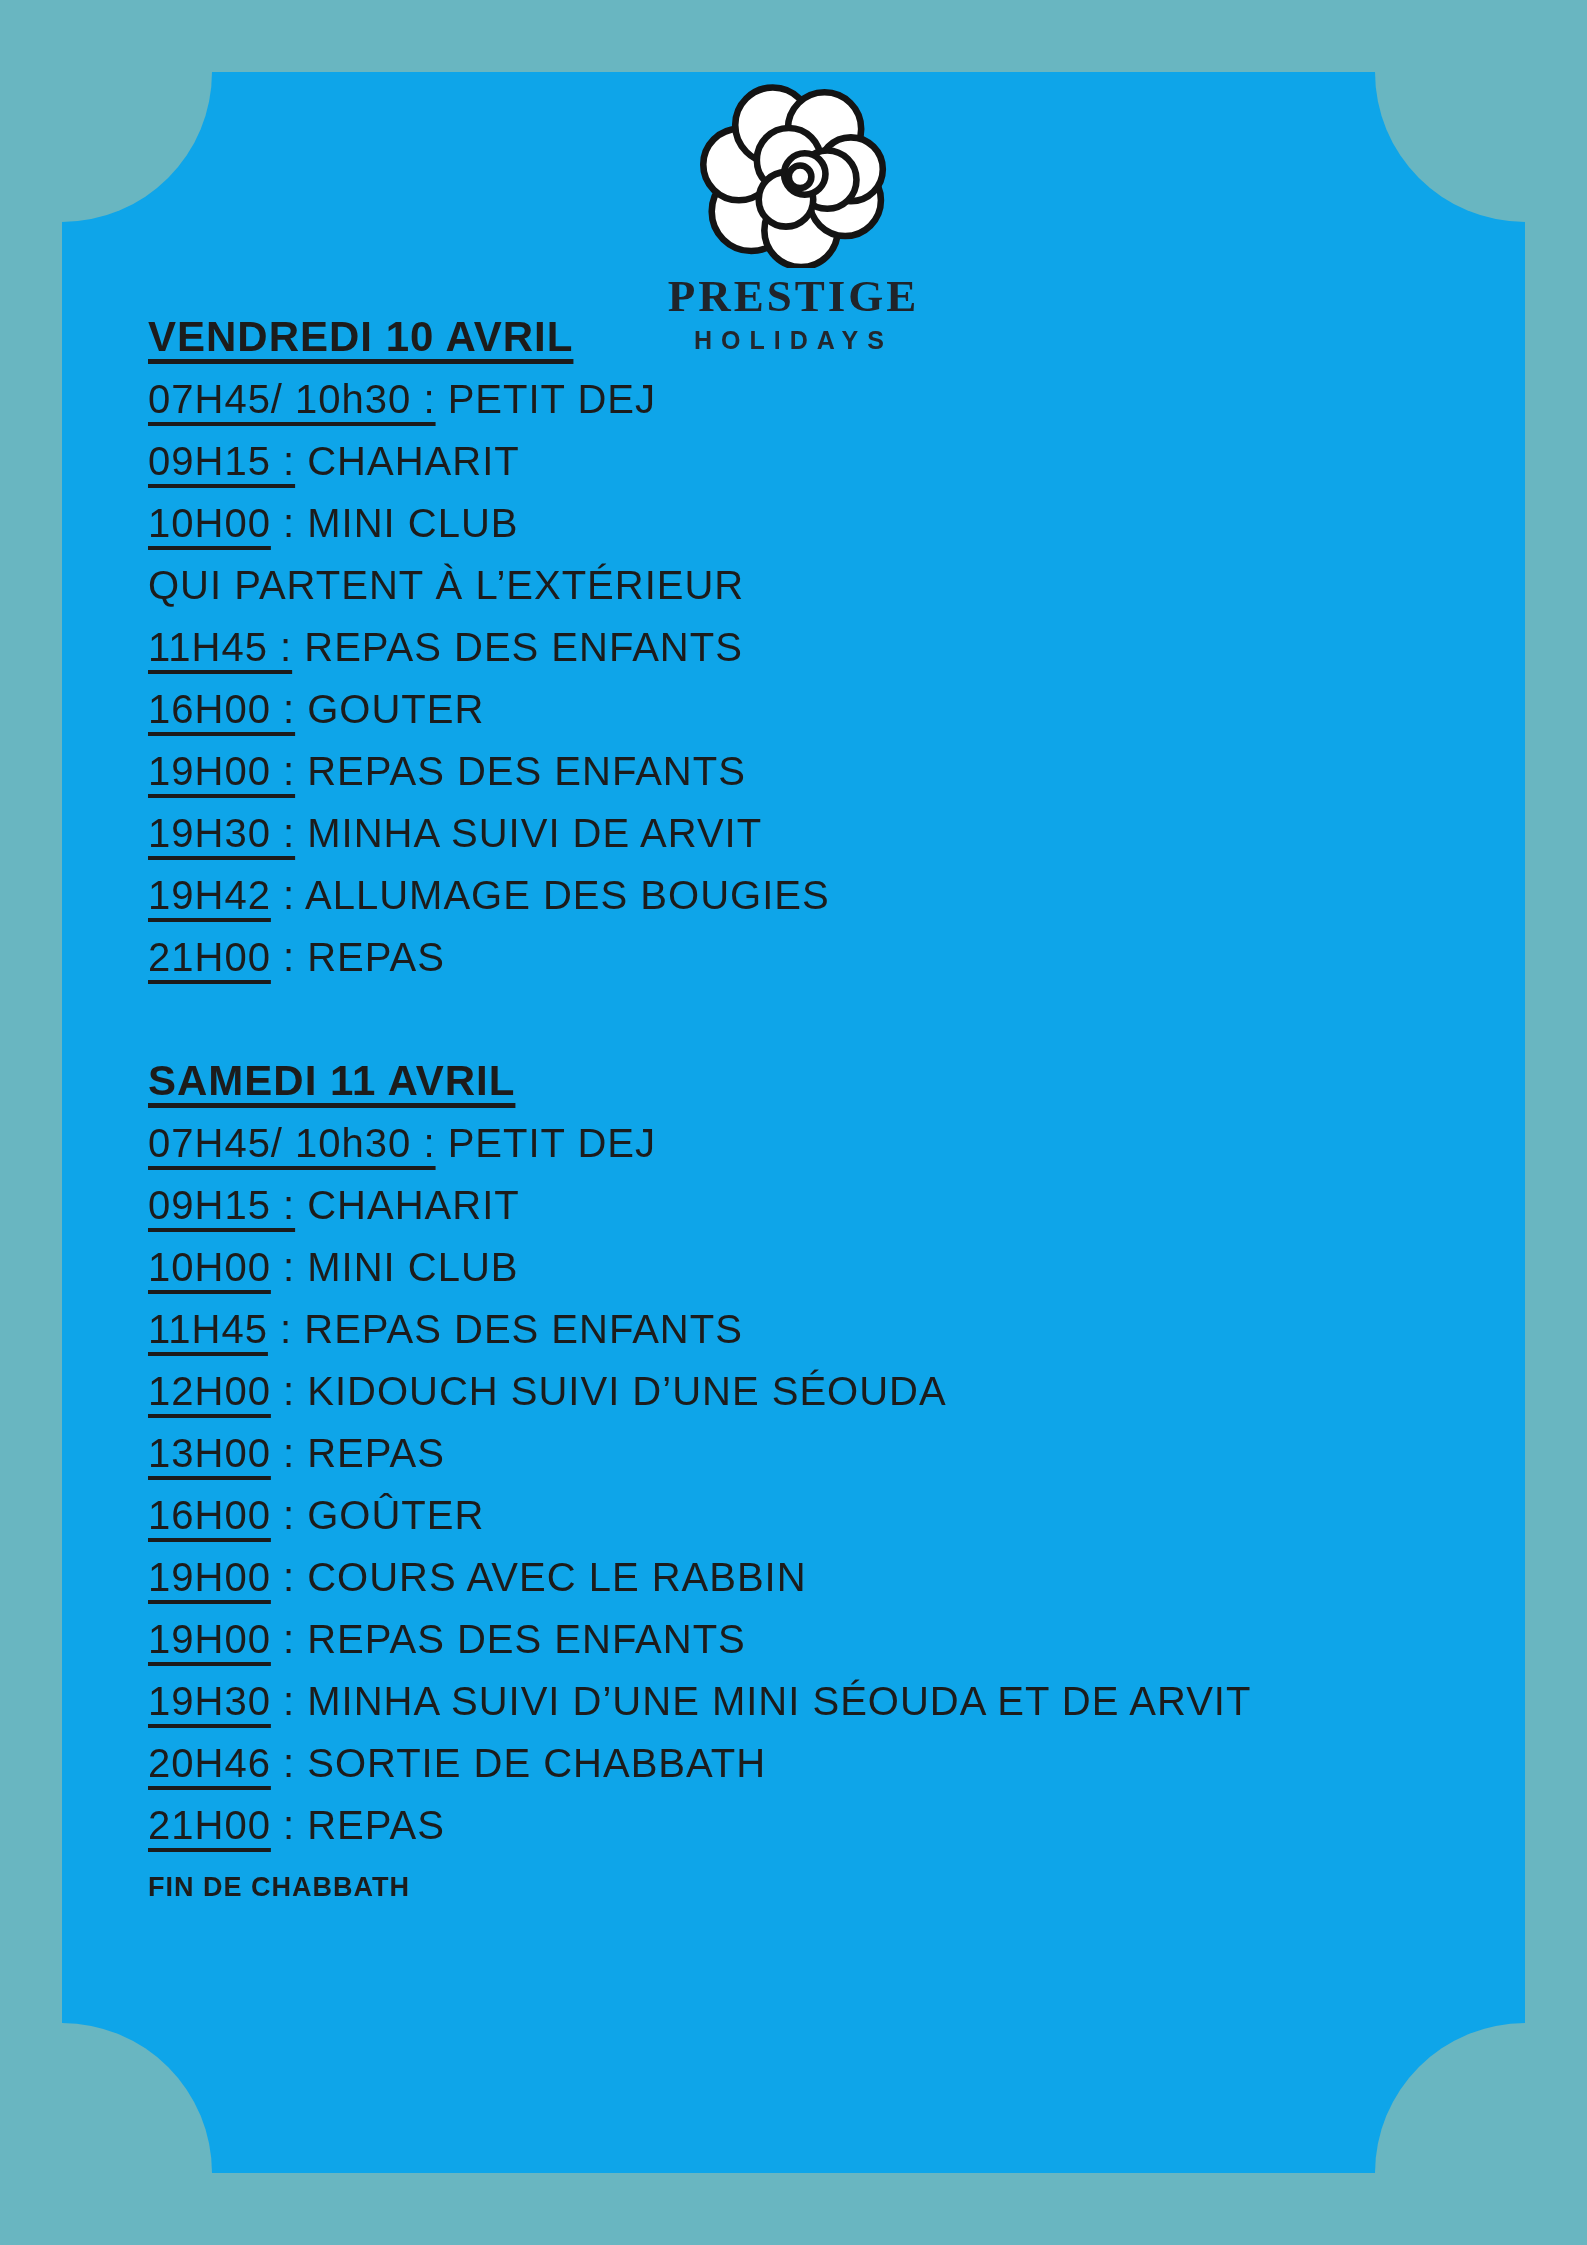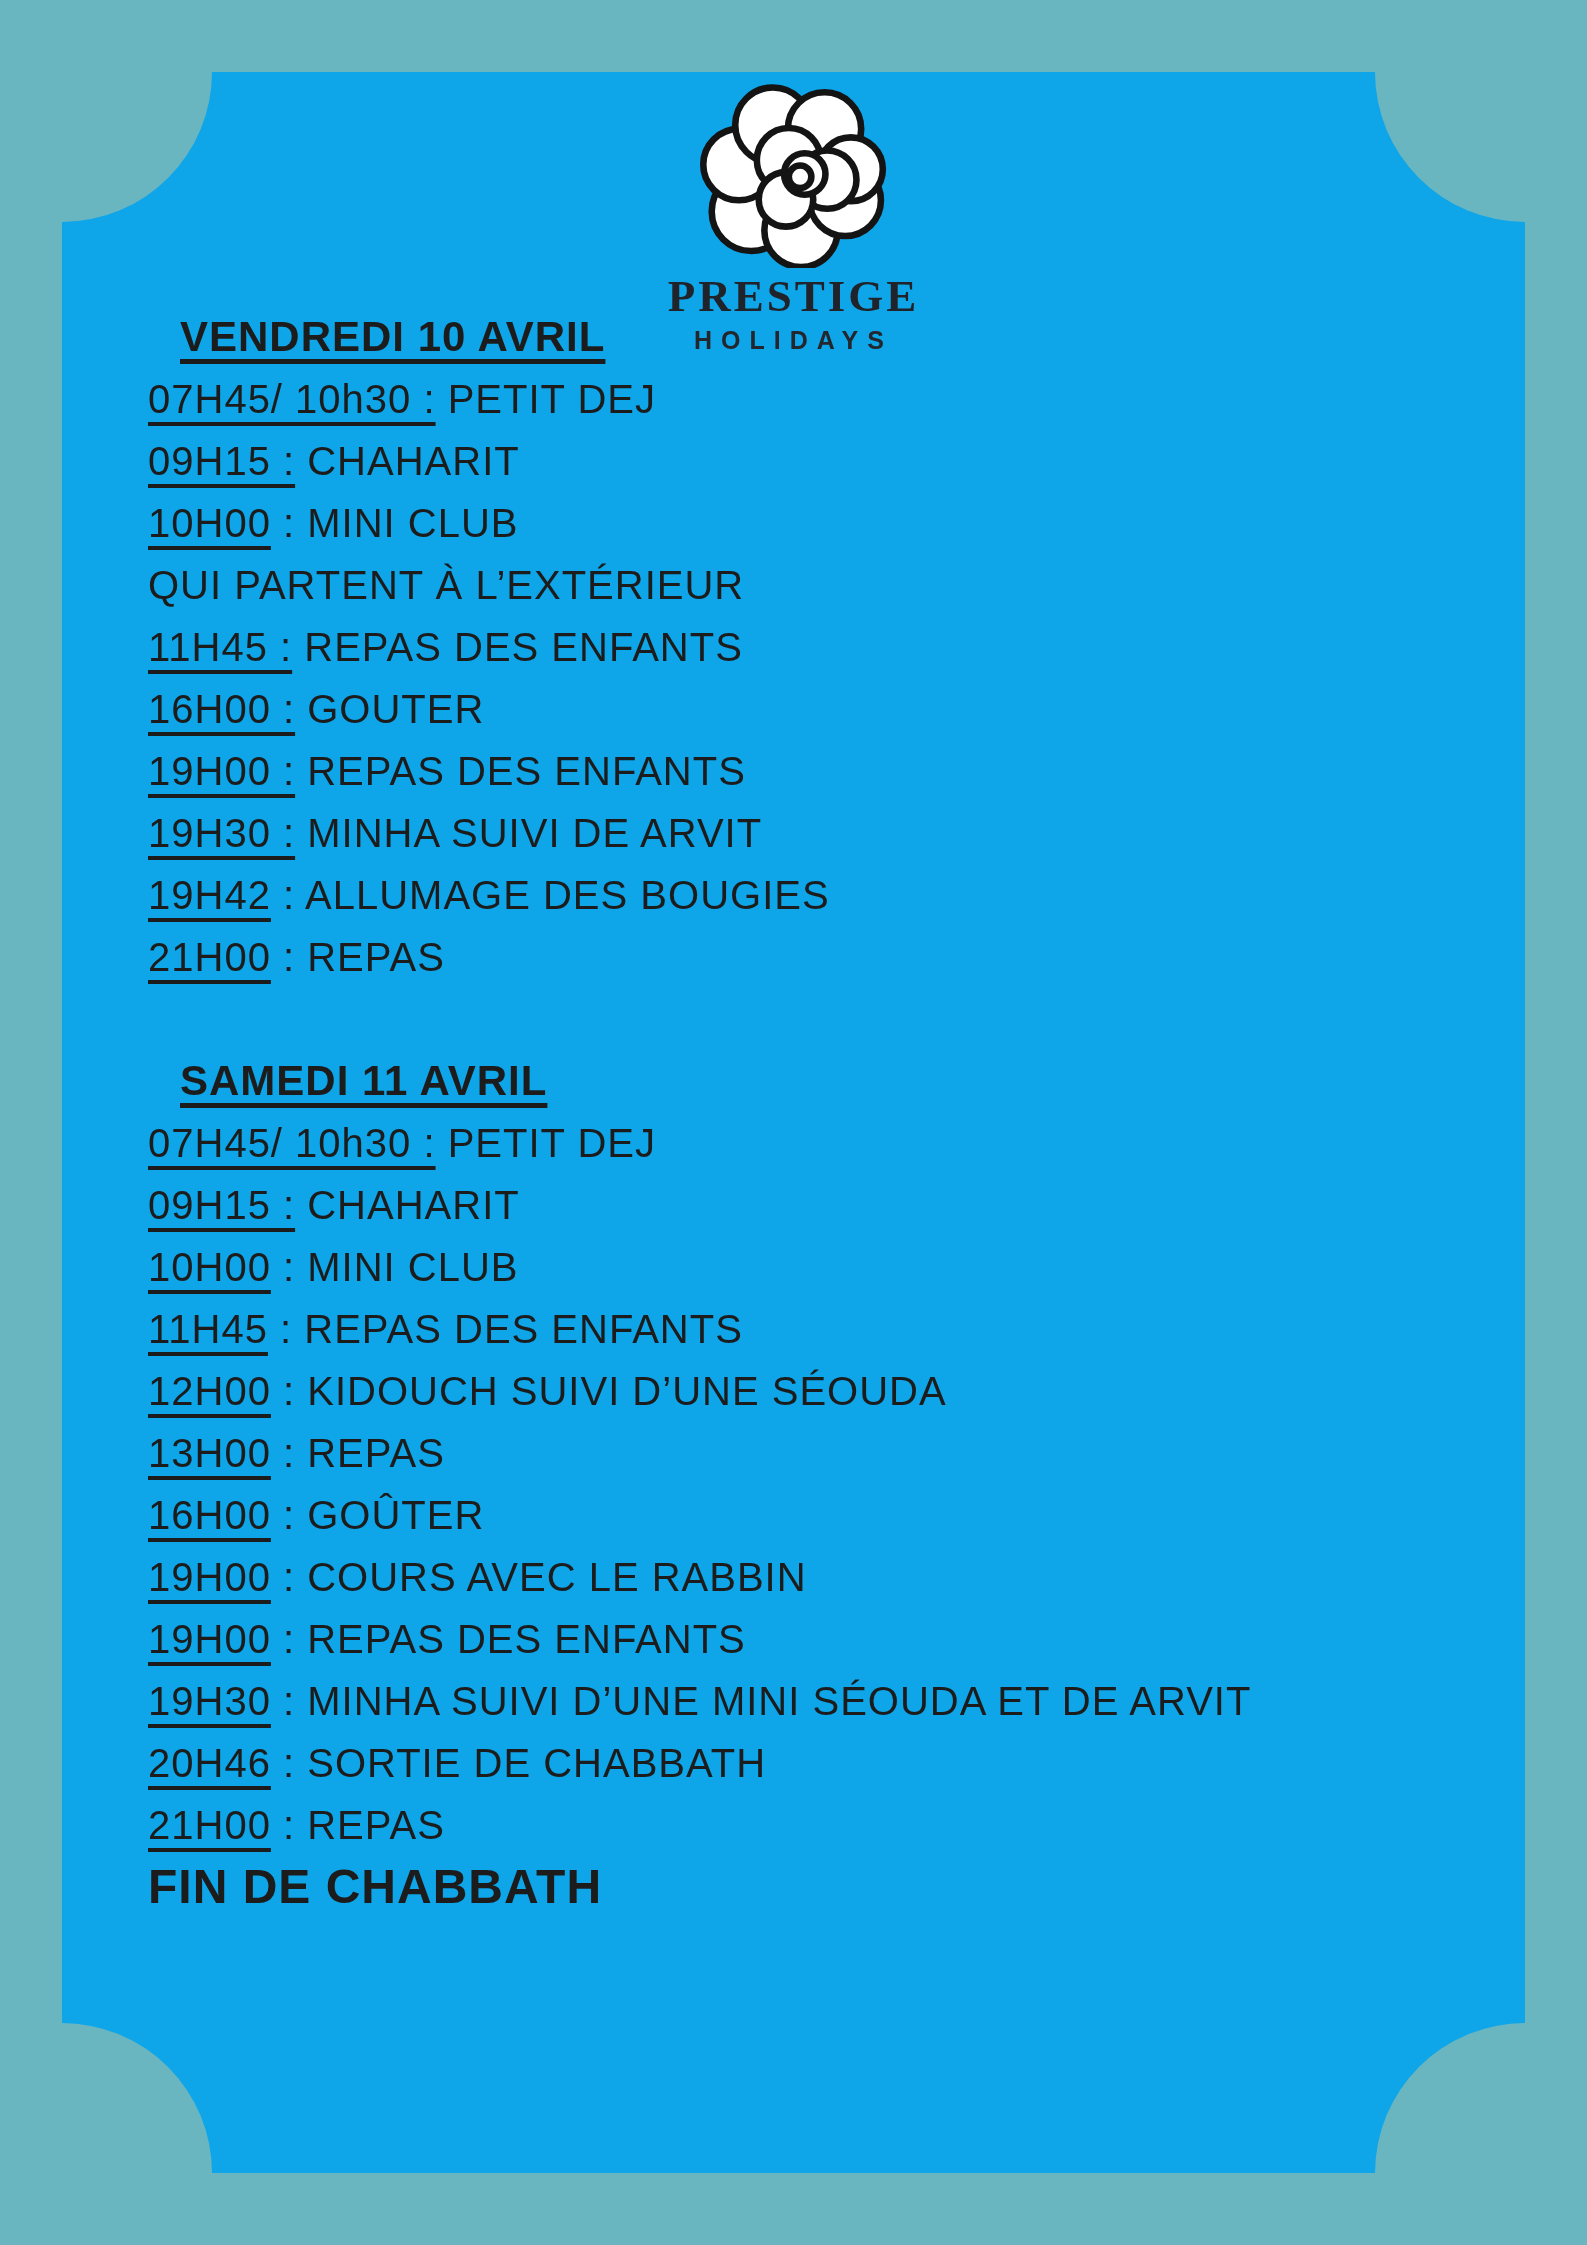--- a/index.html
+++ b/index.html
@@ -60,29 +60,28 @@
     letter-spacing:1px;
   }
   .line{white-space:nowrap;height:62px;}
   .section-title{
     font-weight:800;
     font-size:42px;
     letter-spacing:1px;
     text-decoration:underline;
     text-decoration-thickness:5px;
     text-underline-offset:8px;
-    margin-left:32px;
   }
   .section-gap{height:62px;}
   .time{
     text-decoration:underline;
     text-decoration-thickness:4px;
     text-underline-offset:9px;
   }
-  .footer-line{font-weight:800;font-size:48px;}
+  .footer-line{font-weight:800;font-size:27px;}
 </style>
 </head>
 <body>
 
 <div class="card">
   <div class="scallop tl"></div>
   <div class="scallop tr"></div>
   <div class="scallop bl"></div>
   <div class="scallop br"></div>
 

